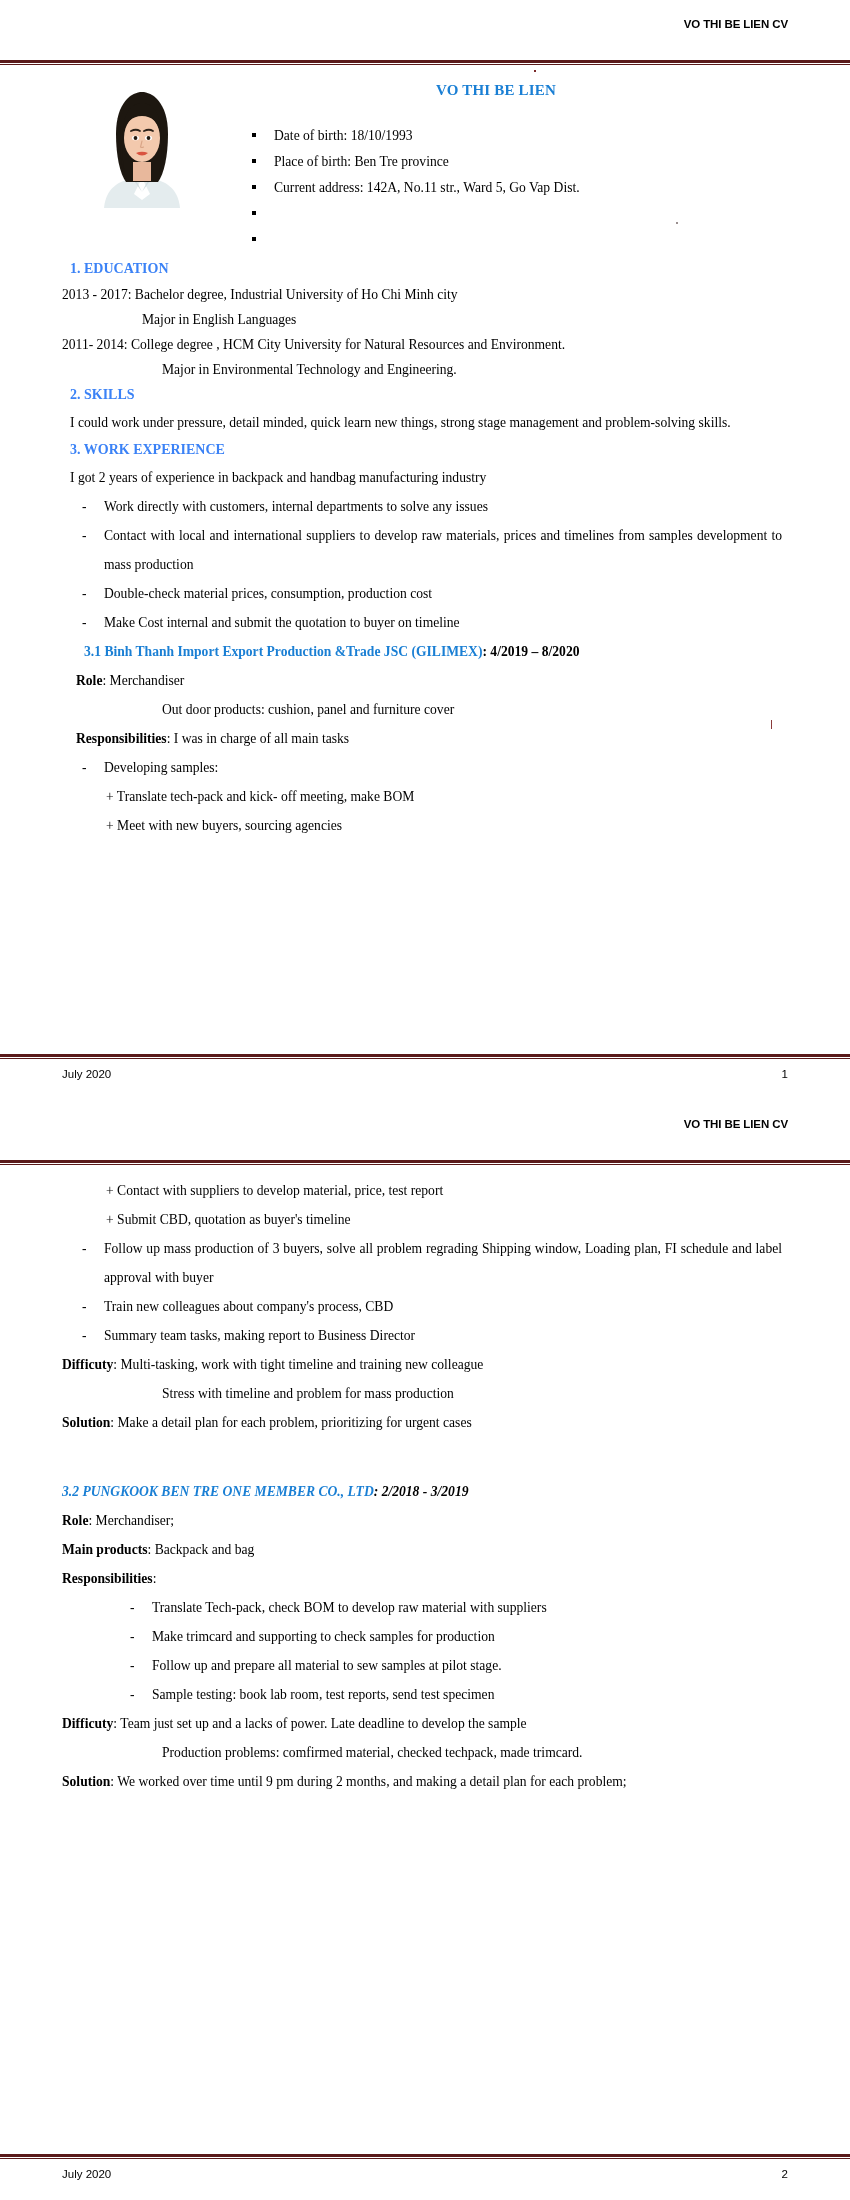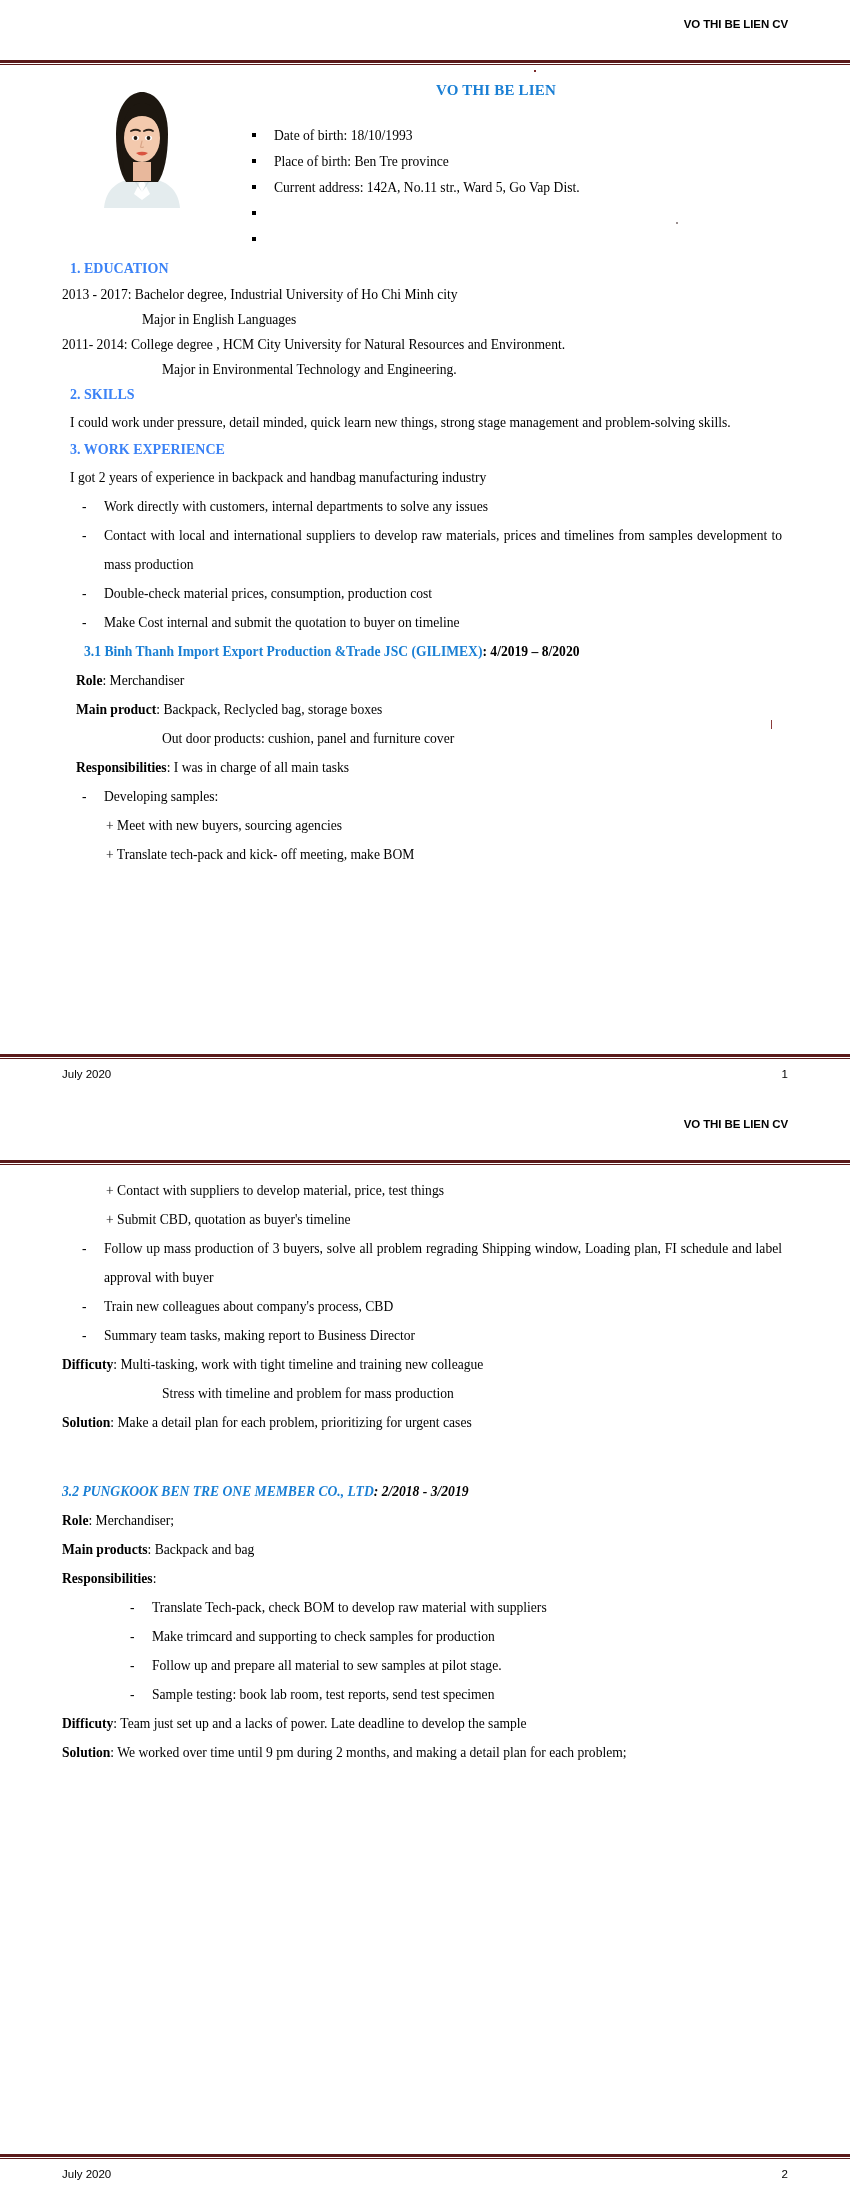--- a/index.html
+++ b/index.html
@@ -339,32 +339,29 @@
         <li><span class="dash">-</span><span>Double-check material prices, consumption, production cost</span></li>
         <li><span class="dash">-</span><span>Make Cost internal and submit the quotation to buyer on timeline</span></li>
       </ul>
 
       <div class="job-head">
         <span>3.1 Binh Thanh Import Export Production &amp;Trade JSC (GILIMEX)</span><span class="dates">: 4/2019 – 8/2020</span>
       </div>
       <div class="kv">
         <b>Role</b><span>: Merchandiser</span>
       </div>
-      <div class="kv">
-        <b>Main product</b><span>: Backpack, Reclycled bag, storage boxes</span>
-      </div>
       <div class="line ind-3" style="line-height:29px;">Out door products: cushion, panel and furniture cover</div>
       <div class="kv">
         <b>Responsibilities</b><span>: I was  in charge of  all main tasks</span>
       </div>
       <ul class="dash-list">
         <li><span class="dash">-</span><span>Developing samples:</span></li>
       </ul>
+      <div class="plus-line">+ Translate tech-pack and kick- off meeting, make BOM</div>
       <div class="plus-line">+ Meet with new buyers, sourcing agencies</div>
-      <div class="plus-line">+ Translate tech-pack and kick- off meeting, make BOM</div>
 
       <div class="stray-mark" style="top:720px;"></div>
     </div>
 
     <div class="run-footer">
       <div class="rule-double">
         <div class="thick"></div>
           <div class="thin"></div>
       </div>
       <div class="footer-row">
@@ -380,21 +377,21 @@
       <div class="run-header-title">VO THI BE LIEN CV</div>
     </div>
     <div class="rule-double">
       <div class="thick"></div>
         <div class="thin"></div>
     </div>
 
     <div class="content">
       <div class="spacer-sm"></div>
 
-      <div class="plus-line">+ Contact with suppliers to develop material, price, test things</div>
+      <div class="plus-line">+ Contact with suppliers to develop material, price, test report</div>
       <div class="plus-line">+ Submit CBD, quotation as buyer's timeline</div>
 
       <ul class="dash-list">
         <li><span class="dash">-</span><span>Follow up mass production of 3 buyers, solve all problem regrading Shipping window, Loading plan, FI schedule and label approval with buyer</span></li>
         <li><span class="dash">-</span><span>Train new colleagues about company's process, CBD</span></li>
         <li><span class="dash">-</span><span>Summary team tasks, making report to Business Director</span></li>
       </ul>
 
       <div class="kv flush">
         <b>Difficuty</b><span>: Multi-tasking, work with tight timeline and training new colleague</span>
@@ -422,20 +419,21 @@
       <ul class="dash-list deep">
         <li><span class="dash">-</span><span>Translate Tech-pack, check BOM to develop raw material with suppliers</span></li>
         <li><span class="dash">-</span><span>Make trimcard and supporting to check samples for production</span></li>
         <li><span class="dash">-</span><span>Follow up and prepare all material to sew samples at pilot stage.</span></li>
         <li><span class="dash">-</span><span>Sample testing: book lab room, test reports, send test specimen</span></li>
       </ul>
 
       <div class="kv flush">
         <b>Difficuty</b><span>: Team just set up and a lacks of power. Late deadline to develop the sample</span>
       </div>
+      <div class="line ind-3" style="line-height:29px;">Production problems: comfirmed material, checked techpack, made trimcard.</div>
       <div class="kv flush" style="max-width:700px;">
         <b>Solution</b><span>: We worked over time until 9 pm during 2 months, and making a detail plan for each problem;</span>
       </div>
     </div>
 
     <div class="run-footer">
       <div class="rule-double">
         <div class="thick"></div>
           <div class="thin"></div>
       </div>

